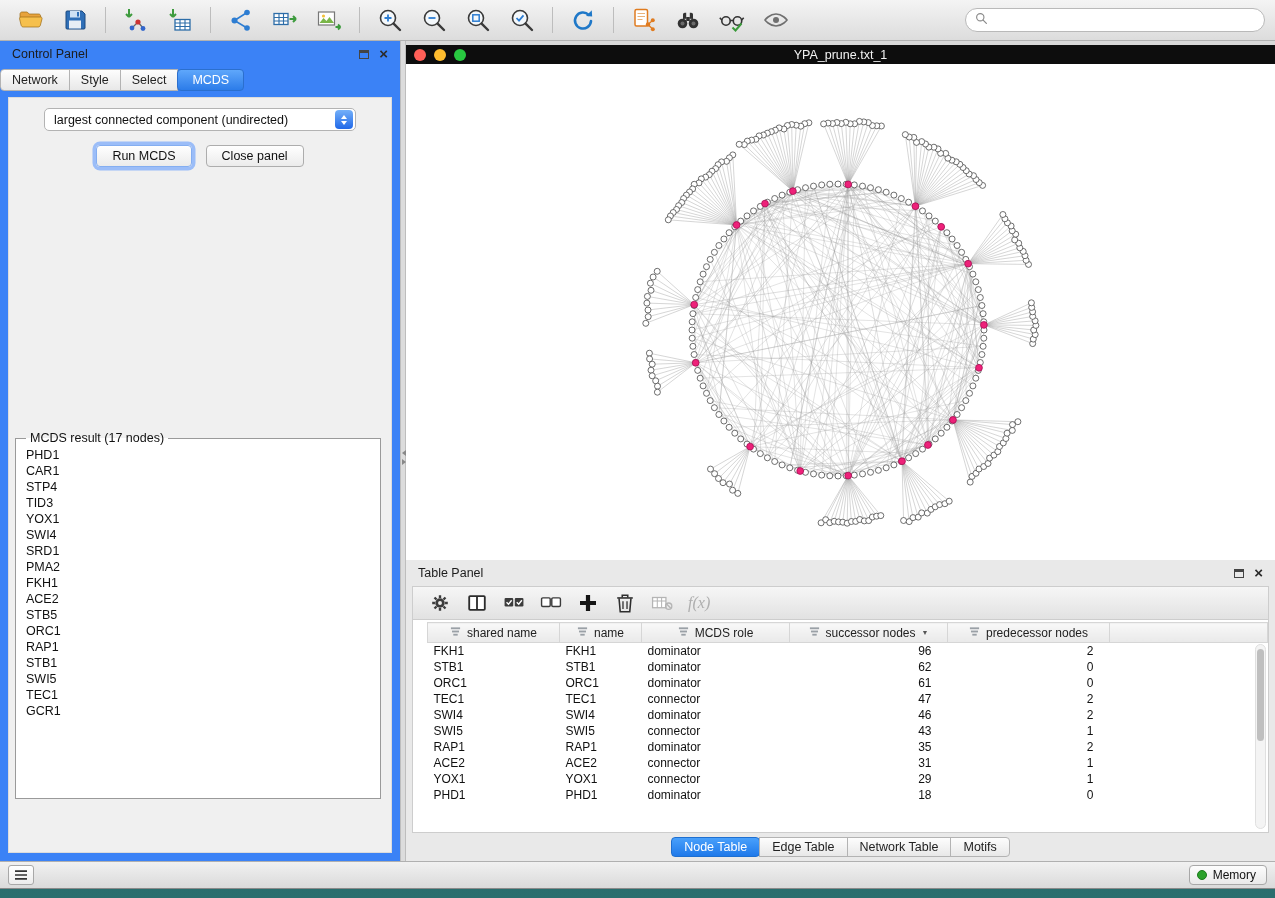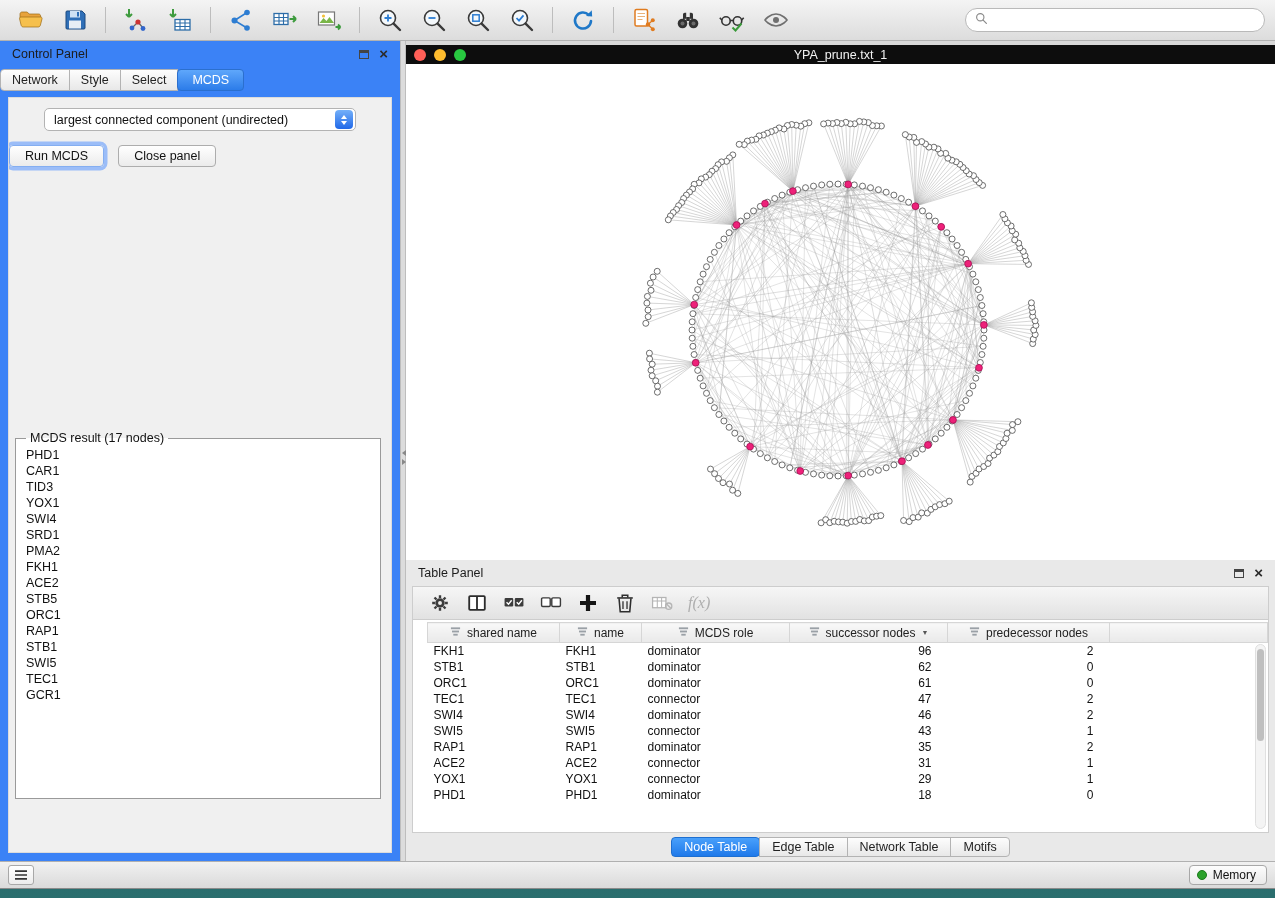--- a/index.html
+++ b/index.html
@@ -52,21 +52,21 @@
   .cp-body { flex:1; margin:0 8px 8px; background:#f0f0f0; border:1px solid #dcdcdc; overflow:hidden; }
   .opt-label { text-align:center; margin-top:18px; font-size:13px; color:#111; }
   .combo { margin:10px auto 0; width:312px; height:23px; background:#fff; border:1px solid #b3b3b3;
            border-radius:5px; display:flex; align-items:center; padding:0 2px 0 9px; cursor:pointer; }
   .combo-text { flex:1; font-size:12.5px; white-space:nowrap; overflow:hidden; color:#111; }
   .combo-btn { width:18px; height:19px; border-radius:4px; background:linear-gradient(#74b0f9,#2068e8);
                display:flex; flex-direction:column; align-items:center; justify-content:center; gap:2px; }
   .tri-up { width:0; height:0; border-left:3.5px solid transparent; border-right:3.5px solid transparent; border-bottom:4px solid #fff; }
   .tri-dn { width:0; height:0; border-left:3.5px solid transparent; border-right:3.5px solid transparent; border-top:4px solid #fff; }
 
-  .btn-row { display:flex; justify-content:flex-start; gap:14px; margin-top:14px; }
+  .btn-row { display:flex; justify-content:center; gap:14px; margin-top:14px; }
   .btn { font-size:12.5px; padding:3px 15px; background:linear-gradient(#ffffff,#ebebeb);
          border:1px solid #adadad; border-radius:4px; cursor:pointer; color:#111; font-family:"Liberation Sans",sans-serif;}
   .btn.focused { box-shadow:0 0 0 3.5px rgba(86,148,255,.55); border-color:#84aef1; }
 
   .result-box { margin:264px 10px 8px 6px; height:368px; background:#fff; border:1px solid #9a9a9a;
                 padding:2px 0 0 10px; }
   .result-box legend { font-size:12.5px; padding:0 4px; color:#111; }
   .result-list { font-size:12.5px; line-height:16px; color:#111; }
   .result-list div { cursor:default; }
 
@@ -295,20 +295,21 @@
         </div>
         <div class="btn-row" data-name="mcds-buttons">
           <button class="btn focused" data-name="run-mcds-button">Run MCDS</button>
           <button class="btn" data-name="close-panel-button">Close panel</button>
         </div>
         <fieldset class="result-box" data-name="mcds-result-box">
           <legend data-name="mcds-result-title">MCDS result (17 nodes)</legend>
           <div class="result-list" id="result-list" data-name="mcds-result-list">
               <div data-name="result-node">PHD1</div>
               <div data-name="result-node">CAR1</div>
+              <div data-name="result-node">STP4</div>
               <div data-name="result-node">TID3</div>
               <div data-name="result-node">YOX1</div>
               <div data-name="result-node">SWI4</div>
               <div data-name="result-node">SRD1</div>
               <div data-name="result-node">PMA2</div>
               <div data-name="result-node">FKH1</div>
               <div data-name="result-node">ACE2</div>
               <div data-name="result-node">STB5</div>
               <div data-name="result-node">ORC1</div>
               <div data-name="result-node">RAP1</div>

